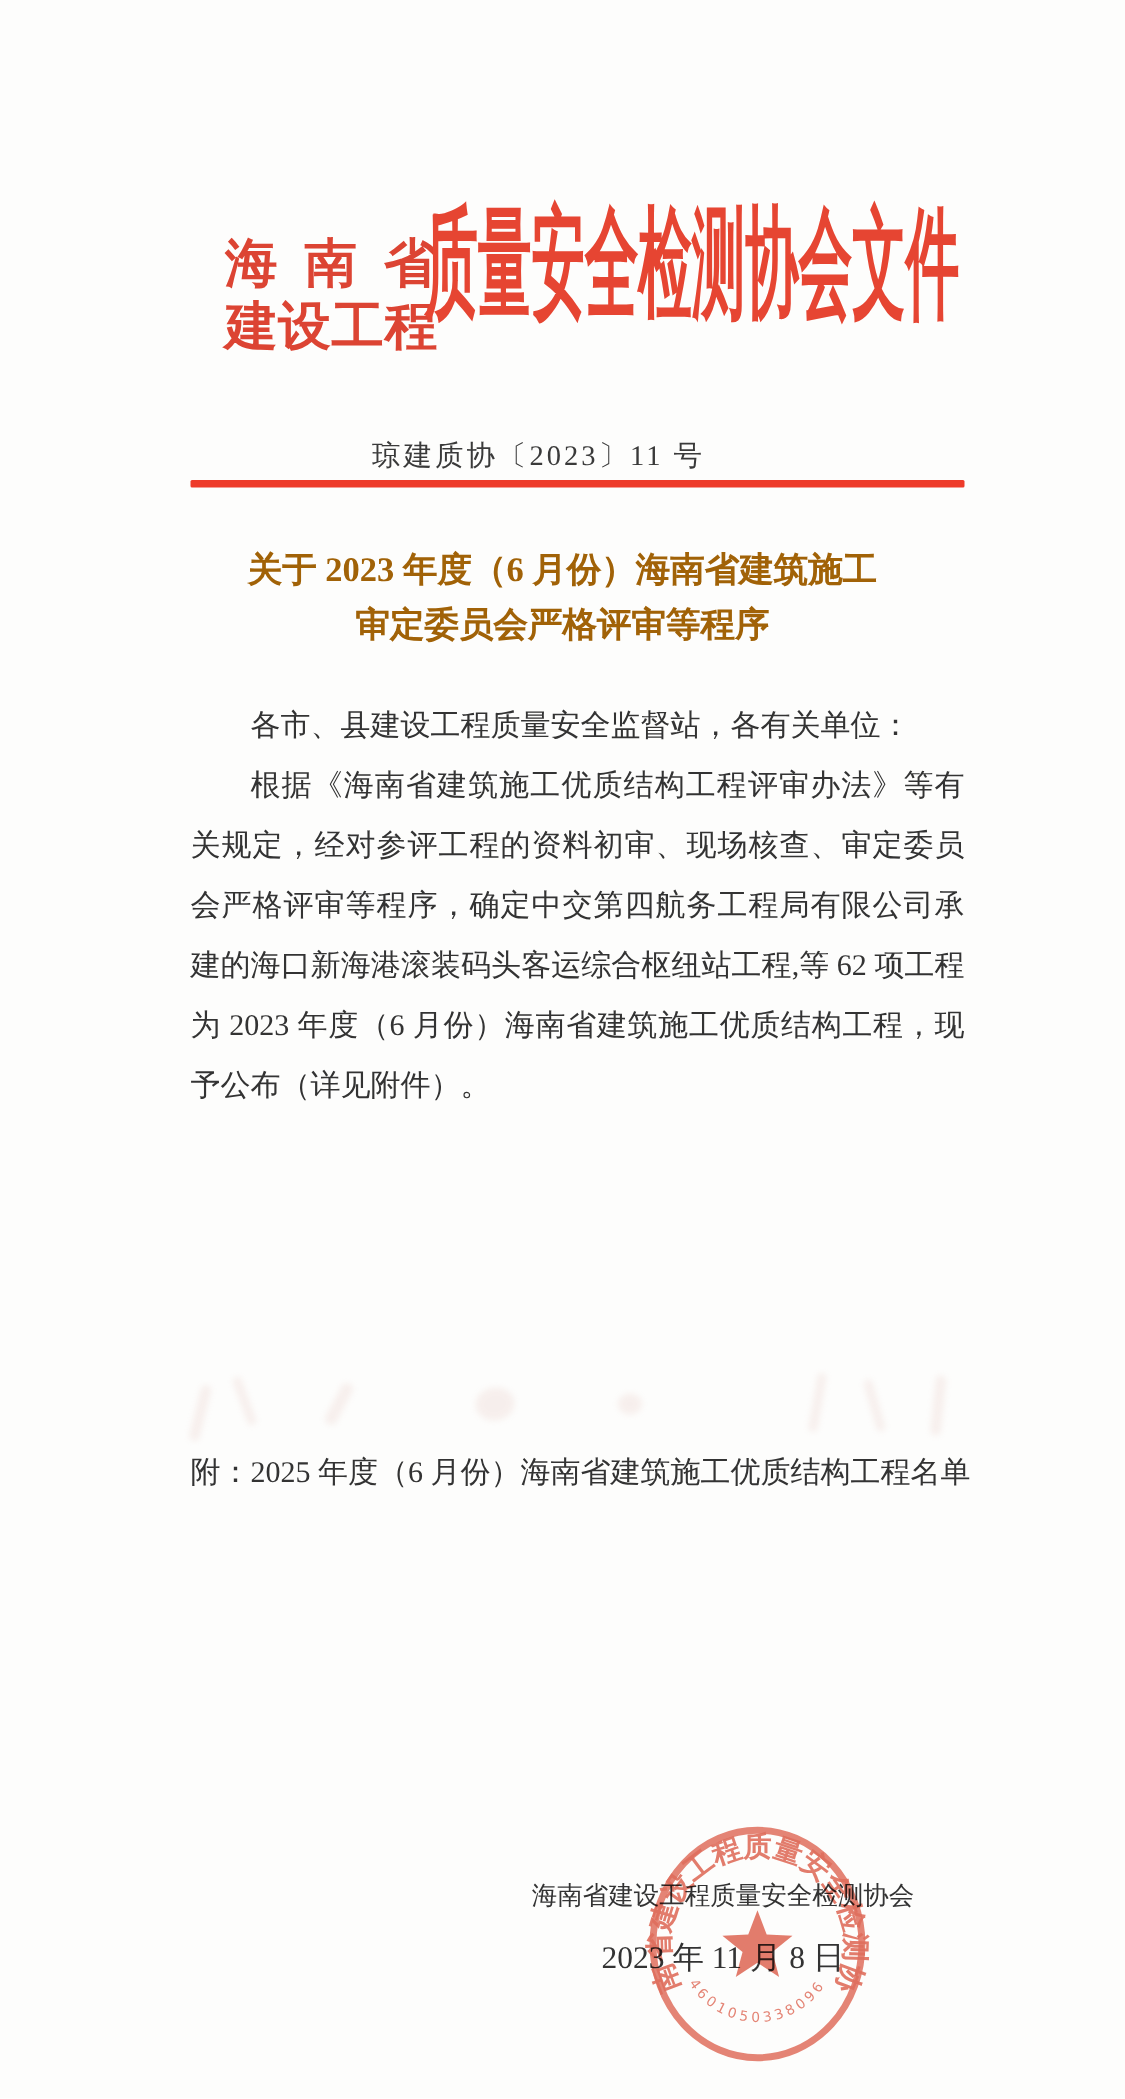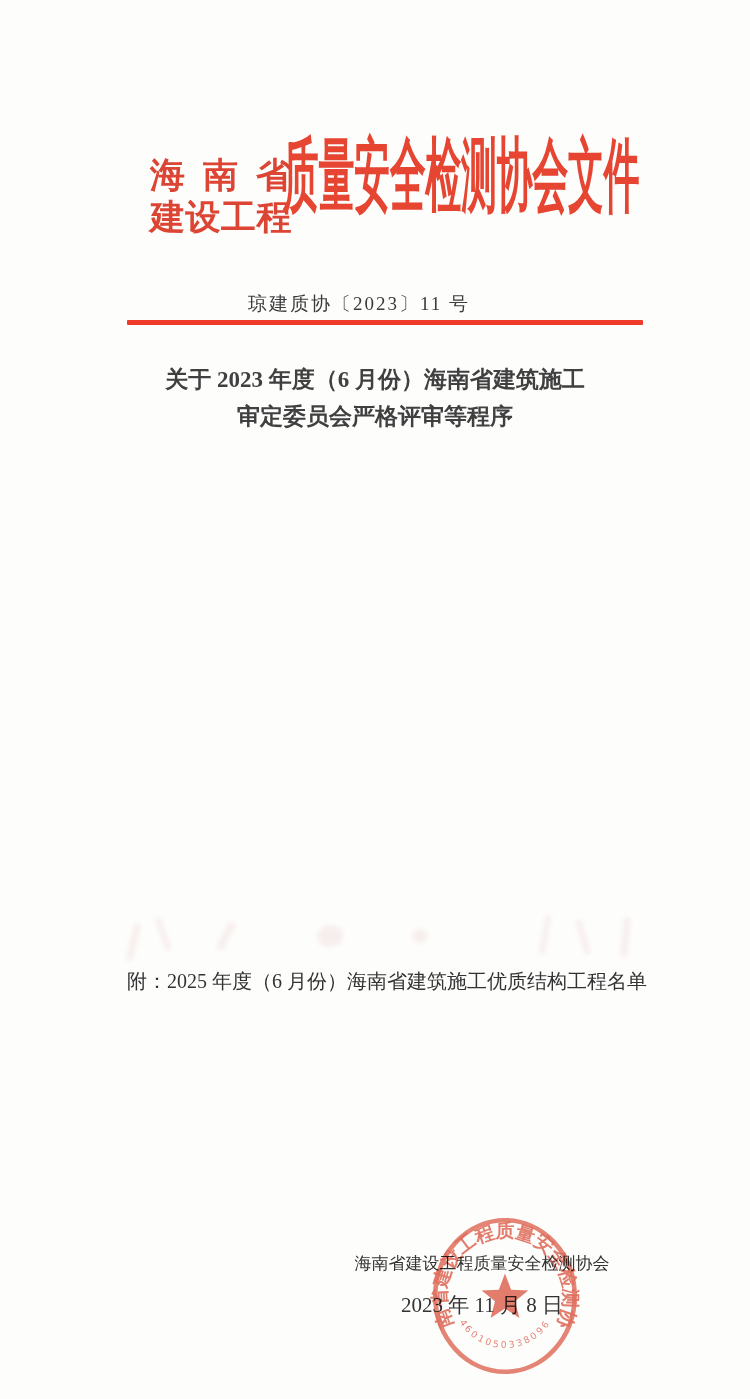--- a/index.html
+++ b/index.html
@@ -68,21 +68,21 @@
 
   
   .doc-title {
     position: absolute;
     left: 0;
     top: 361px;
     width: 750px;
     text-align: center;
     font-size: 23px;
     font-weight: bold;
-    color: #404040;
+    color: #a16207;
     line-height: 37px;
   }
 
   
   .doc-body {
     position: absolute;
     left: 127px;
     top: 464px;
     width: 516px;
     font-size: 20px;
@@ -174,20 +174,22 @@
   <div class="doc-number">琼建质协〔2023〕11 号</div>
 
   <div class="red-rule"></div>
 
   <div class="doc-title">
     <div>关于 2023 年度（6 月份）海南省建筑施工</div>
     <div>审定委员会严格评审等程序</div>
   </div>
 
   <div class="doc-body">
+    <p>各市、县建设工程质量安全监督站，各有关单位：</p>
+    <p>根据《海南省建筑施工优质结构工程评审办法》等有关规定，经对参评工程的资料初审、现场核查、审定委员会严格评审等程序，确定中交第四航务工程局有限公司承建的海口新海港滚装码头客运综合枢纽站工程,等 62 项工程为 2023 年度（6 月份）海南省建筑施工优质结构工程，现予公布（详见附件）。</p>
   </div>
 
   <div class="bleed">
     <span class="b1"></span>
       <span class="b2"></span>
       <span class="b3"></span>
       <span class="b4"></span>
     <span class="b5"></span>
       <span class="b6"></span>
       <span class="b7"></span>

